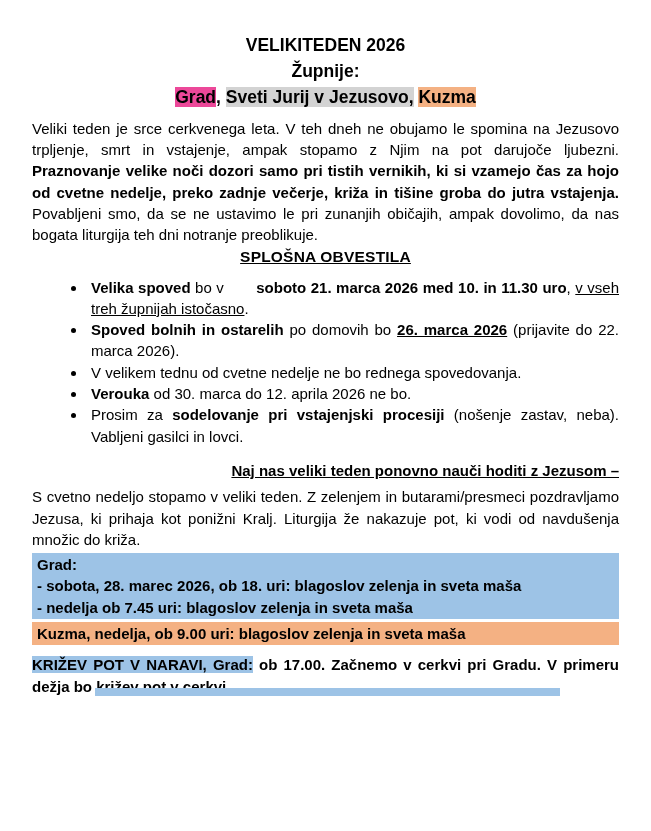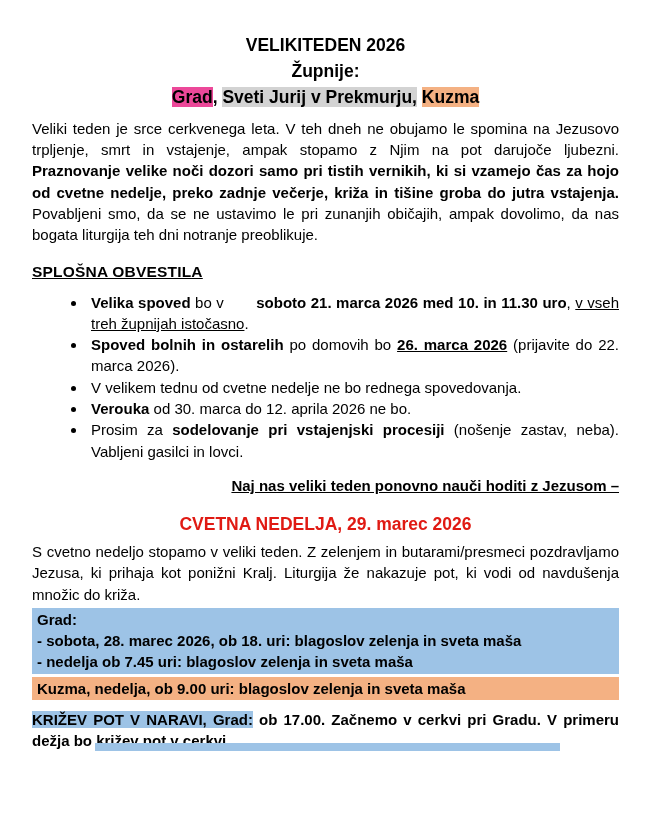--- a/index.html
+++ b/index.html
@@ -8,61 +8,60 @@
     font-family:"Liberation Sans","DejaVu Sans",sans-serif;
     color:#000000;font-size:15px;line-height:1.42;
   }
   .page{padding:34px 32px 0 32px;position:relative;}
   h1,h2,h3,p{margin:0;padding:0;}
   .doc-title{font-size:17.5px;font-weight:bold;text-align:center;line-height:1.35;}
   .doc-subtitle{font-size:17.5px;font-weight:bold;text-align:center;line-height:1.35;margin-top:2px;}
   .parish-line{font-size:17.5px;font-weight:bold;text-align:center;line-height:1.4;margin-top:2px;}
   .para{text-align:justify;margin-top:8px;}
   .section-heading{
-    font-size:15.5px;font-weight:bold;text-decoration:underline;
-    margin-top:15px;letter-spacing:.2px;
+    font-size:15.5px;font-weight:bold;text-align:center;text-decoration:underline;
+    margin-top:0;letter-spacing:.2px;
   }
   ul.notices{margin:9px 0 0 0;padding-left:55px;text-align:justify;}
   ul.notices li{margin:0;padding-left:4px;}
   .closing-statement{
     font-weight:bold;text-decoration:underline;text-align:right;margin-top:13px;line-height:1.42;
   }
   .red-heading{font-size:17.5px;font-weight:bold;text-align:center;margin-top:17px;line-height:1.3;}
   .para-tight{text-align:justify;margin-top:5px;}
   .hl-block{font-weight:bold;margin-top:3px;padding:1px 5px;line-height:1.42;}
   .hl-block.justify{text-align:justify;}
   .way-of-cross{font-weight:bold;text-align:justify;margin-top:9px;padding:0 0;}
   .bottom-bar{position:absolute;left:95px;bottom:1px;width:465px;height:8px;}
 </style>
 </head>
 <body>
 
 <div class="page">
 
   <h1 class="doc-title">VELIKITEDEN 2026</h1>
   <h2 class="doc-subtitle">Župnije:</h2>
-  <div class="parish-line"><span style="background-color: #ec4899; margin-top: 40px;">Grad</span><span>, </span><span style="background-color: rgb(211, 211, 211);">Sveti Jurij v Prekmurju,</span><span> </span><span style="background-color: rgb(244, 177, 131);">Kuzma</span></div>
+  <div class="parish-line"><span style="background-color: #ec4899; margin-top: 40px;">Grad</span><span>, </span><span style="background-color: rgb(211, 211, 211);">Sveti Jurij v Jezusovo,</span><span> </span><span style="background-color: rgb(244, 177, 131);">Kuzma</span></div>
 
   <p class="para"><span>Veliki teden je srce cerkvenega leta. V teh dneh ne obujamo le spomina na Jezusovo trpljenje, smrt in vstajenje, ampak stopamo z Njim na pot darujoče ljubezni. </span><span style="font-weight: bold;">Praznovanje velike noči dozori samo pri tistih vernikih, ki si vzamejo čas za hojo od cvetne nedelje, preko zadnje večerje, križa in tišine groba do jutra vstajenja.</span><span> Povabljeni smo, da se ne ustavimo le pri zunanjih običajih, ampak dovolimo, da nas bogata liturgija teh dni notranje preoblikuje.</span></p>
 
   <h3 class="section-heading">SPLOŠNA OBVESTILA</h3>
 
   <ul class="notices">
     <li><span style="font-weight: bold;">Velika spoved</span><span> bo v </span><span style="font-weight: bold; margin-left: 28px;">soboto 21. marca 2026 med 10. in 11.30 uro</span><span>, </span><span style="text-decoration: underline;">v vseh treh župnijah istočasno</span><span>.</span></li>
     <li><span style="font-weight: bold;">Spoved bolnih in ostarelih</span><span> po domovih bo </span><span style="font-weight: bold; text-decoration: underline;">26. marca 2026</span><span> (prijavite do 22. marca 2026).</span></li>
     <li><span>V velikem tednu od cvetne nedelje ne bo rednega spovedovanja.</span></li>
     <li><span style="font-weight: bold;">Verouka</span><span> od 30. marca do 12. aprila 2026 ne bo.</span></li>
     <li><span>Prosim za </span><span style="font-weight: bold;">sodelovanje pri vstajenjski procesiji</span><span> (nošenje zastav, neba). Vabljeni gasilci in lovci.</span></li>
   </ul>
 
   <p class="closing-statement">
     <span>Naj nas veliki teden ponovno nauči hoditi z Jezusom –</span><br>
   </p>
 
-  <h3 class="red-heading" style="color: rgb(224, 26, 19);">CVETNA NEDELJA, 29. marec 2026</h3>
 
   <p class="para-tight">S cvetno nedeljo stopamo v veliki teden. Z zelenjem in butarami/presmeci pozdravljamo Jezusa, ki prihaja kot ponižni Kralj. Liturgija že nakazuje pot, ki vodi od navdušenja množic do križa.</p>
 
   <div class="hl-block" style="background-color: rgb(157, 195, 230);">
     <div>Grad:</div>
     <div>- sobota, 28. marec 2026, ob 18. uri: blagoslov zelenja in sveta maša</div>
     <div>- nedelja ob 7.45 uri: blagoslov zelenja in sveta maša</div>
   </div>
 
   <div class="hl-block" style="background-color: rgb(244, 177, 131);">

